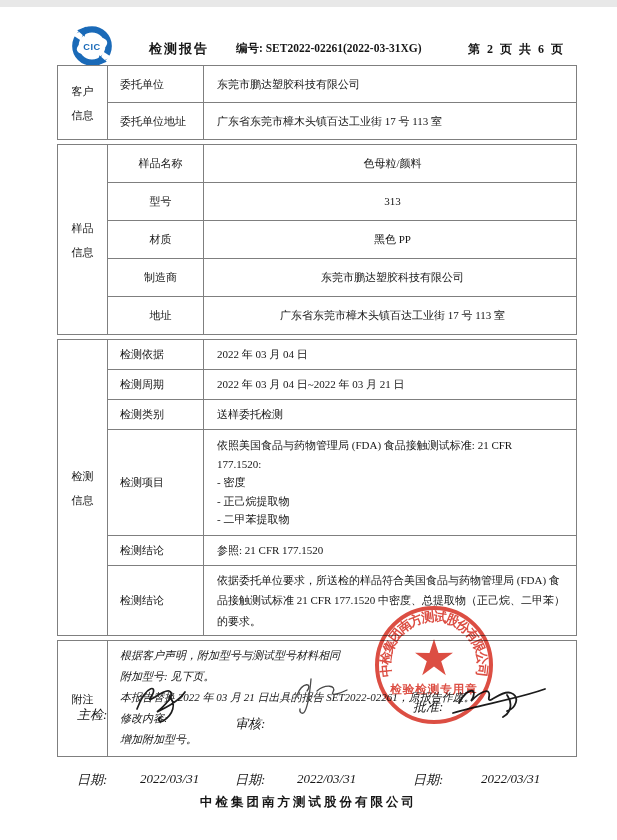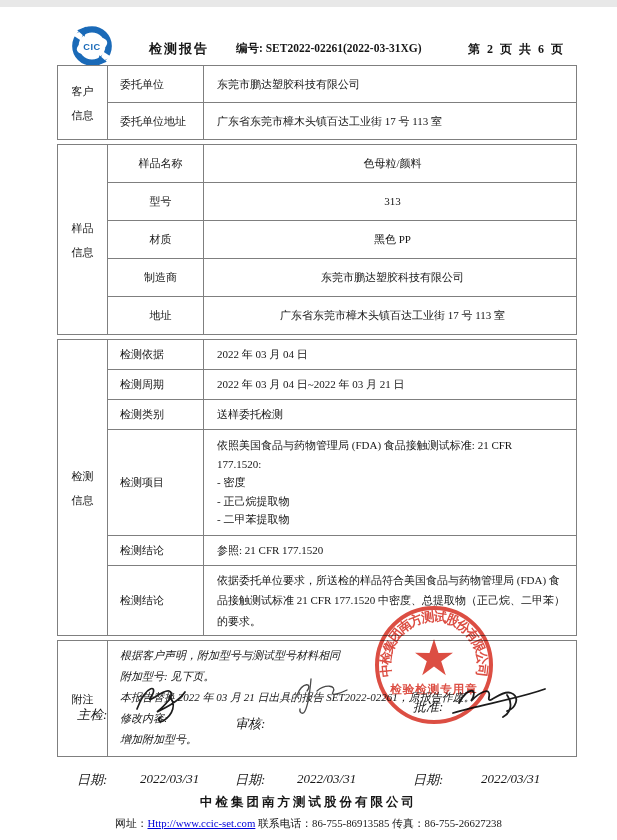--- a/index.html
+++ b/index.html
@@ -203,20 +203,15 @@
     <div class="slabel" style="left:20px;top:122px;">日期:</div>
     <div class="slabel" style="left:83px;top:122px;">2022/03/31</div>
     <div class="slabel" style="left:178px;top:122px;">日期:</div>
     <div class="slabel" style="left:240px;top:122px;">2022/03/31</div>
     <div class="slabel" style="left:356px;top:122px;">日期:</div>
     <div class="slabel" style="left:424px;top:122px;">2022/03/31</div>
   </div>
 
   <div class="footer">
     <div class="f-company">中检集团南方测试股份有限公司</div>
-    <div class="f-line">
-      <span>网址：</span><a class="f-link">Http://www.ccic-set.com</a>
-      <span>联系电话：86-755-86913585</span>
-      <span>传真：86-755-26627238</span>
-    </div>
   </div>
 
 </div>
 
 </body></html>

